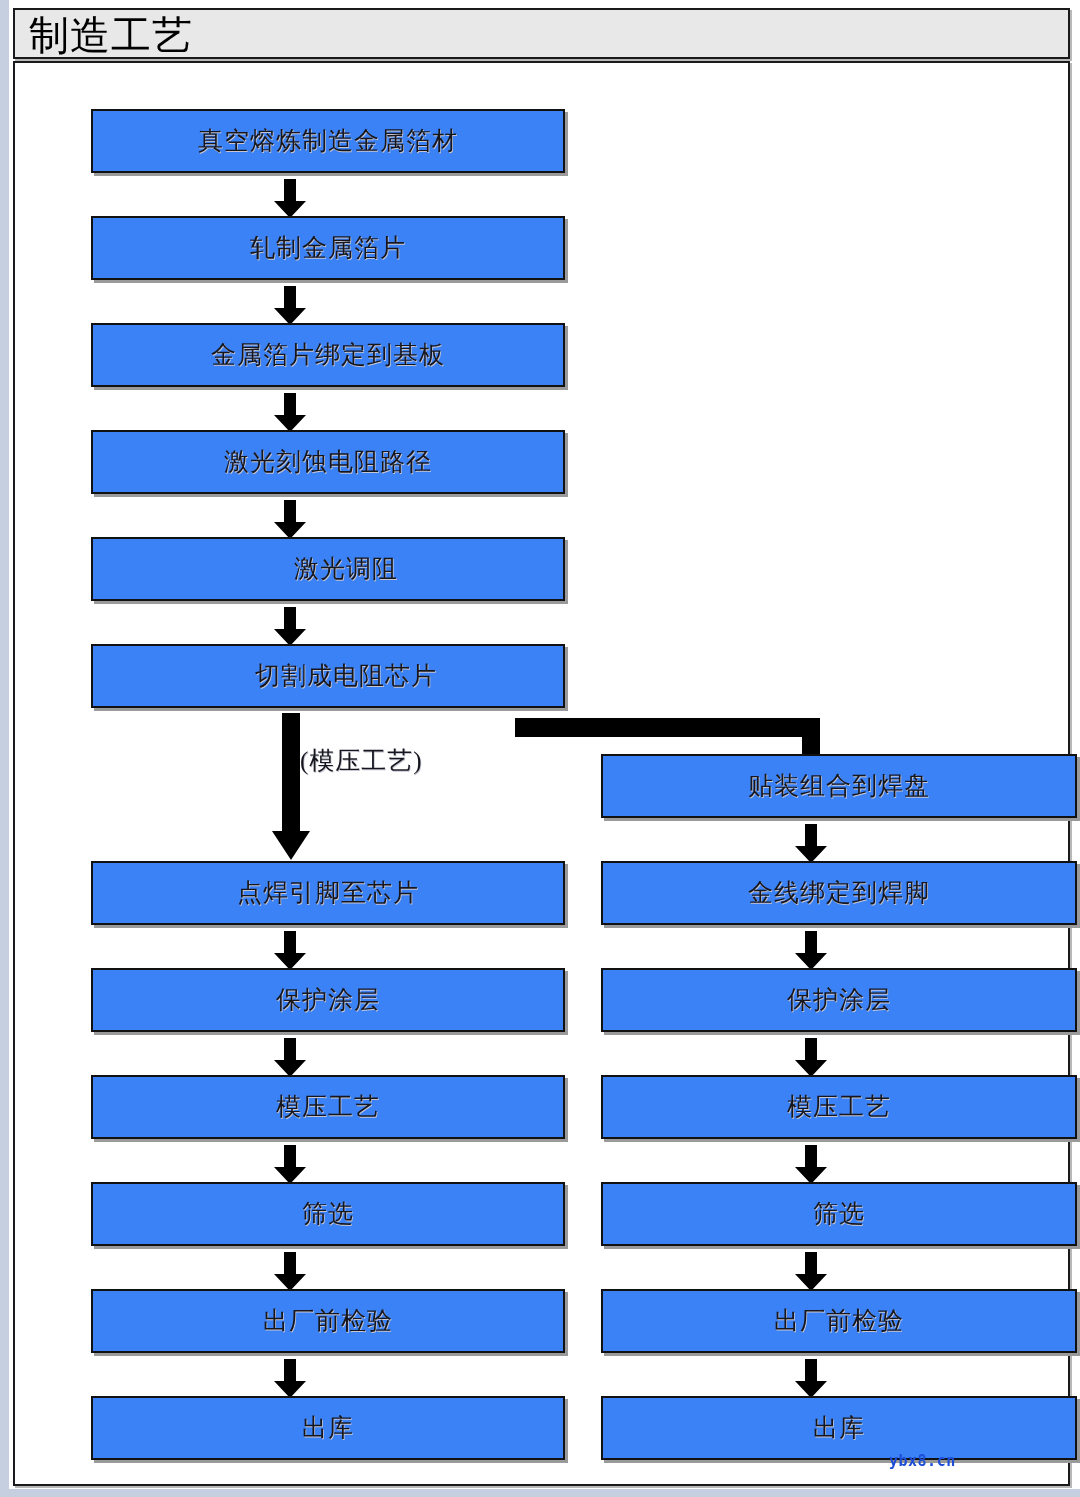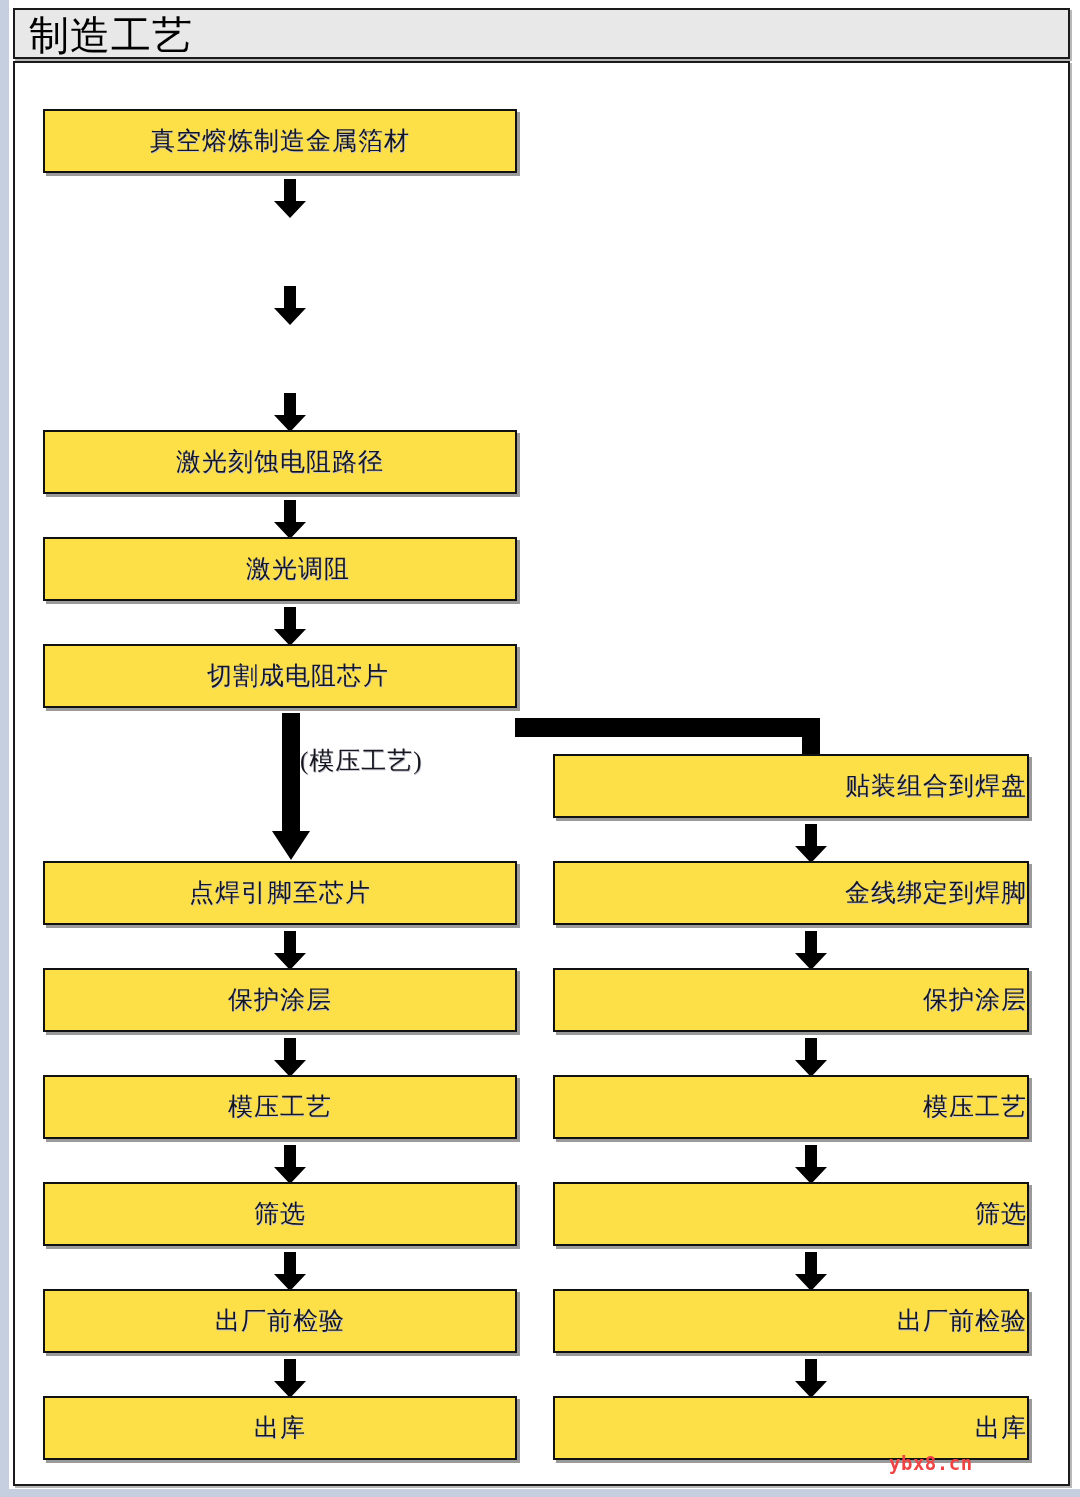--- a/index.html
+++ b/index.html
@@ -70,39 +70,40 @@
     background: #ffffff;
     border: 2px solid #1a1a1a;
     box-sizing: border-box;
     box-shadow: 2px 2px 0 #b8b8b8;
   }
 
   
   .node {
     position: absolute;
     box-sizing: border-box;
-    background: #fde047;
+    background: #3b82f6;
     border: 2px solid #111111;
     box-shadow: 3px 3px 0 #9a9a9a;
     display: flex;
     align-items: center;
     justify-content: center;
+    margin-left: 48px;
   }
   .node .label {
     font-size: 25px;
     line-height: 30px;
     color: #16161e;
     white-space: nowrap;
     letter-spacing: 1px;
     text-shadow: 0.7px 0.7px 0 #c6c6d2;
   }
 
   
   .col-left  { left: 28px;  width: 474px; }
-  .col-right { left: 538px; width: 476px; justify-content: flex-end; }
+  .col-right { left: 538px; width: 476px; }
   .node { height: 64px; }
 
   
   .arrow-down {
     position: absolute;
     width: 34px;
     height: 40px;
   }
   .arrow-down svg { display: block; }
 
@@ -134,23 +135,23 @@
     letter-spacing: 1px;
     text-shadow: 0.7px 0.7px 0 #c6c6d2;
   }
 
   
   .watermark {
     position: absolute;
     left: 889px;
     top: 1452px;
     font-family: "DejaVu Sans Mono", "Liberation Mono", monospace;
-    font-size: 19px;
+    font-size: 15px;
     font-weight: bold;
-    color: #ef4444;
+    color: #1d4ed8;
     letter-spacing: 0.5px;
     white-space: nowrap;
   }
 </style>
 </head>
 <body>
 
 <div class="page-gutter-left"></div>
 <div class="page-gutter-bottom"></div>
 
@@ -164,26 +165,32 @@
 
     <div class="node col-left" style="top:46px;">
       <span class="label">真空熔炼制造金属箔材</span>
     </div>
     <div class="arrow-down" style="left:258px; top:116px;">
       <svg width="34" height="40" viewBox="0 0 34 40">
           <path d="M11 0 H23 V22 H33 L17 39 L1 22 H11 Z" fill="#000000"></path>
         </svg>
     </div>
 
+    <div class="node col-left" style="top:153px;">
+      <span class="label">轧制金属箔片</span>
+    </div>
     <div class="arrow-down" style="left:258px; top:223px;">
       <svg width="34" height="40" viewBox="0 0 34 40">
           <path d="M11 0 H23 V22 H33 L17 39 L1 22 H11 Z" fill="#000000"></path>
         </svg>
     </div>
 
+    <div class="node col-left" style="top:260px;">
+      <span class="label">金属箔片绑定到基板</span>
+    </div>
     <div class="arrow-down" style="left:258px; top:330px;">
       <svg width="34" height="40" viewBox="0 0 34 40">
           <path d="M11 0 H23 V22 H33 L17 39 L1 22 H11 Z" fill="#000000"></path>
         </svg>
     </div>
 
     <div class="node col-left" style="top:367px;">
       <span class="label">激光刻蚀电阻路径</span>
     </div>
     <div class="arrow-down" style="left:258px; top:437px;">

